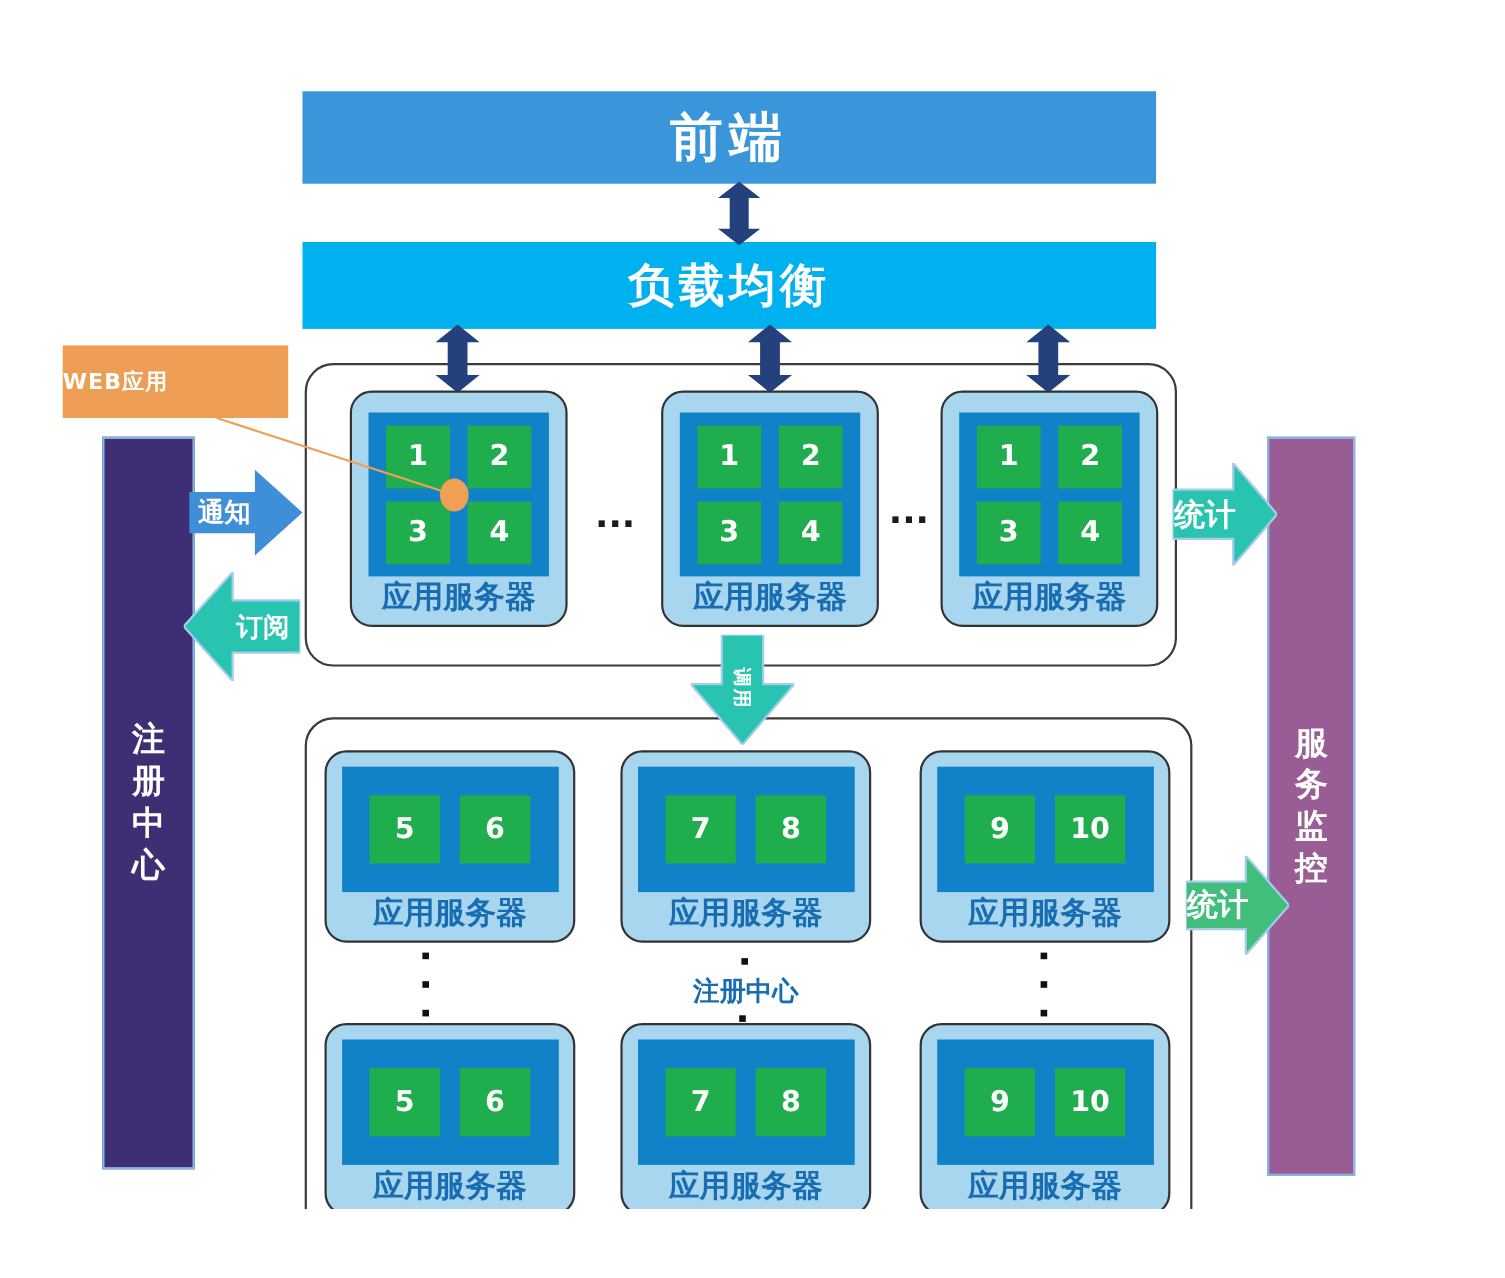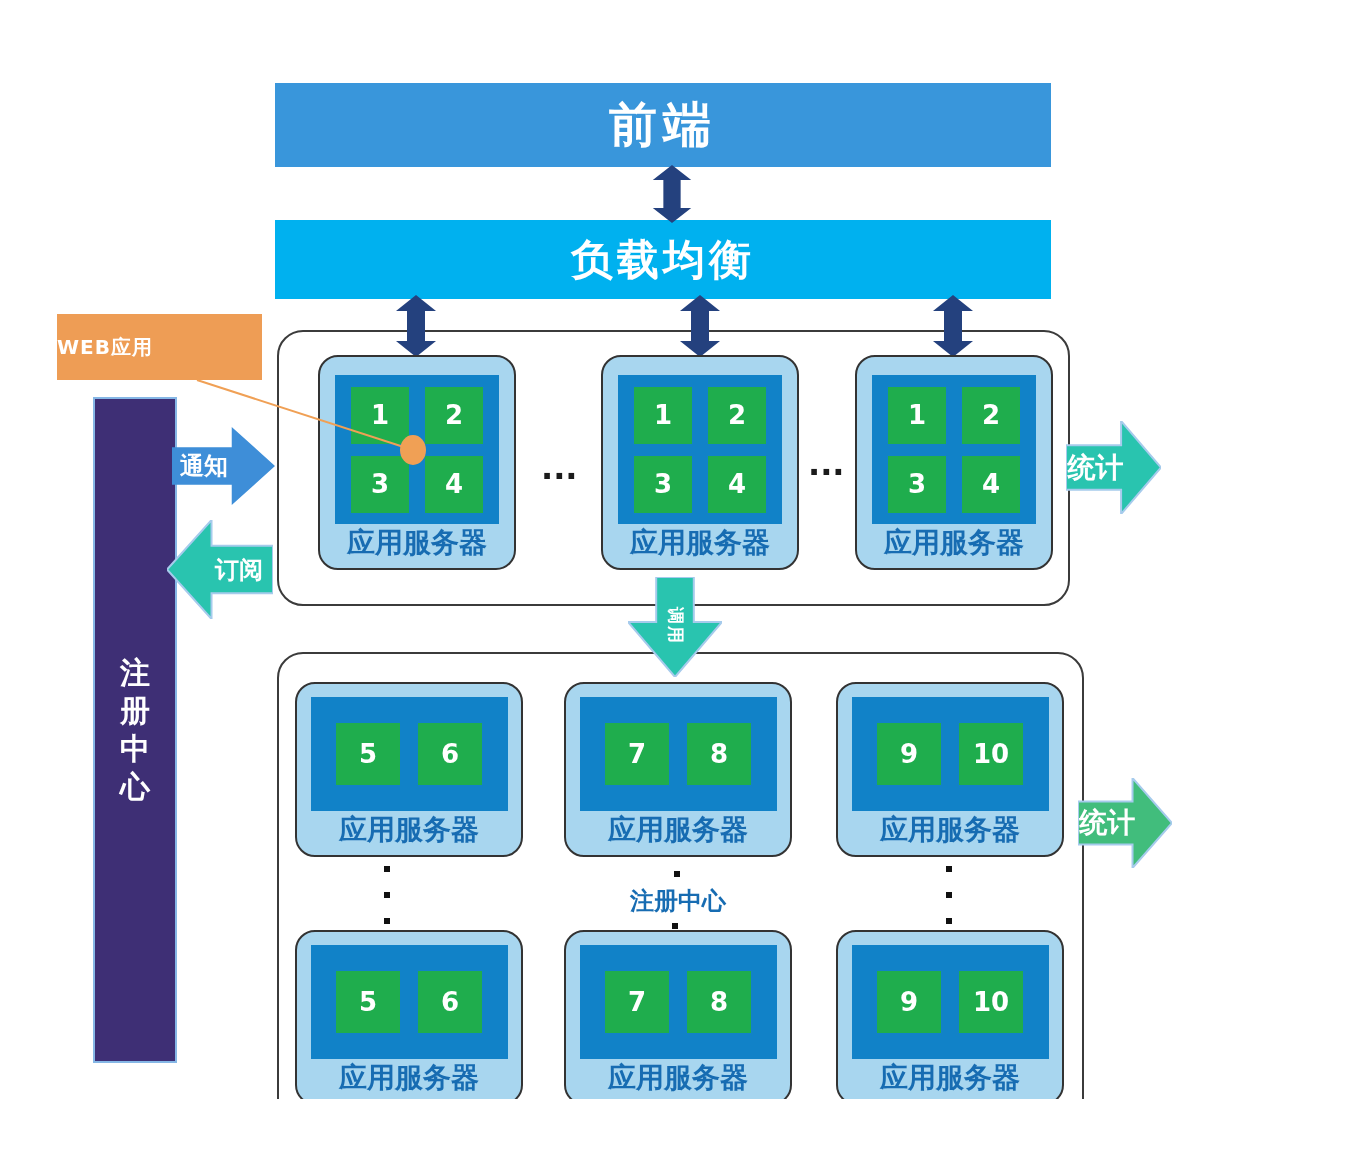--- a/index.html
+++ b/index.html
@@ -138,20 +138,23 @@
   <div class="ellipsis" style="left:808px;top:408px;">...</div>
 
   <div class="web-app-tag">
     <span>WEB应用</span>
   </div>
 
   <div class="vbar bar-registry">
     <div class="vbar-label">注册中心</div>
   </div>
 
+  <div class="vbar bar-monitor">
+    <div class="vbar-label">服务监控</div>
+  </div>
 
   <div class="arrow" style="left:172px;top:390px;width:103px;height:78px;">
     <svg viewBox="0 0 100 100" preserveAspectRatio="none">
         <polygon class="poly-blue" points="0,26 58,26 58,0 100,50 58,100 58,74 0,74"></polygon>
       </svg>
     <div class="arrow-label" style="left:0;top:0;width:62%;height:100%;">通知</div>
   </div>
 
   <div class="arrow" style="left:167px;top:483px;width:106px;height:99px;">
     <svg viewBox="0 0 100 100" preserveAspectRatio="none">

